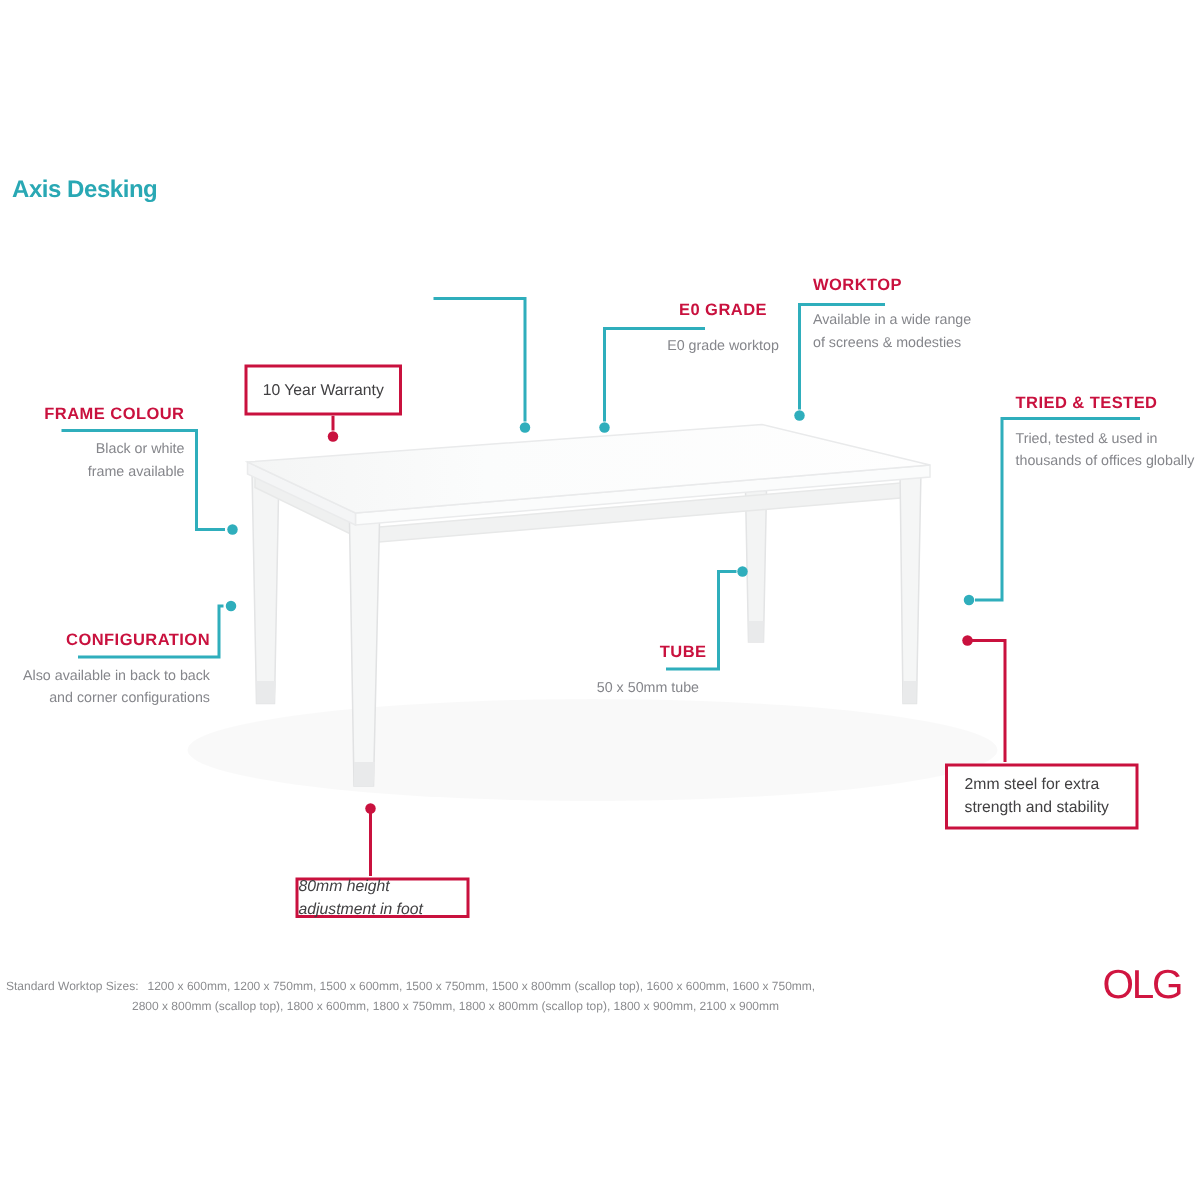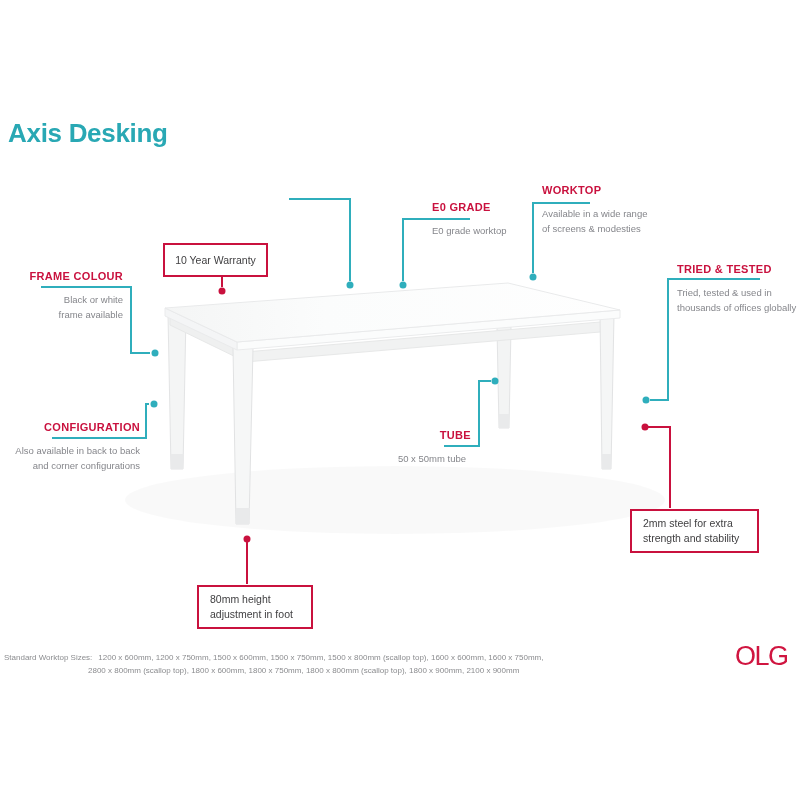--- a/index.html
+++ b/index.html
@@ -11,53 +11,53 @@
   html,body{margin:0;padding:0;}
   body{
     width:800px;height:800px;background:#ffffff;
     font-family:"Liberation Sans",sans-serif;position:relative;overflow:hidden;
   }
   .stage{position:absolute;left:0;top:0;width:800px;height:800px;}
   svg.diagram{position:absolute;left:0;top:0;width:800px;height:800px;}
 
   .page-title{
     position:absolute;left:8px;top:118px;
-    font-size:26px;font-weight:bold;letter-spacing:-0.3px;
+    font-size:16px;font-weight:bold;letter-spacing:-0.3px;
     color:var(--teal-title);
   }
 
   .callout{position:absolute;}
   .callout .heading{
     font-size:11px;font-weight:bold;letter-spacing:0.3px;
     color:var(--crimson);line-height:13px;white-space:pre;
   }
   .callout .body{
     margin-top:9px;font-size:9.5px;line-height:15px;
     color:#85868B;white-space:pre;
   }
   .align-right{text-align:right;}
   .align-left{text-align:left;}
 
   #callout-worktop{left:203px;top:180px;width:142px;}
-  #callout-e0-grade{left:432px;top:201px;width:140px;}
+  #callout-e0-grade{left:412px;top:201px;width:140px;text-align:center;}
   #callout-screens{left:542px;top:184px;width:150px;}
   #callout-frame-colour{left:0px;top:270px;width:123px;}
   #callout-tried-tested{left:677px;top:263px;width:135px;}
   #callout-configuration{left:0px;top:421px;width:140px;}
   #callout-tube{left:395px;top:429px;width:76px;}
   #callout-tube .body{margin-right:5px;}
 
   .info-box{
     position:absolute;border:2.5px solid var(--crimson);background:#ffffff;
     color:#414042;font-size:10.5px;line-height:15px;
     display:flex;align-items:center;white-space:pre;
   }
   #box-warranty{left:163px;top:243px;width:105px;height:34px;justify-content:center;text-align:right;}
   #box-steel{left:618px;top:509px;width:129px;height:44px;padding-left:11px;margin-left:12px;}
-  #box-foot{left:197px;top:585px;width:116px;height:44px;padding-left:11px;}
+  #box-foot{left:197px;top:585px;width:116px;height:27px;font-style:italic;}
 
   .footer{
     position:absolute;left:4px;top:651px;width:600px;
     font-size:8px;line-height:13px;color:#8b8c8f;
   }
   .footer .row1{display:flex;gap:6px;}
   .footer .line2{margin-left:84px;}
 
   .logo{
     position:absolute;left:735px;top:641px;

